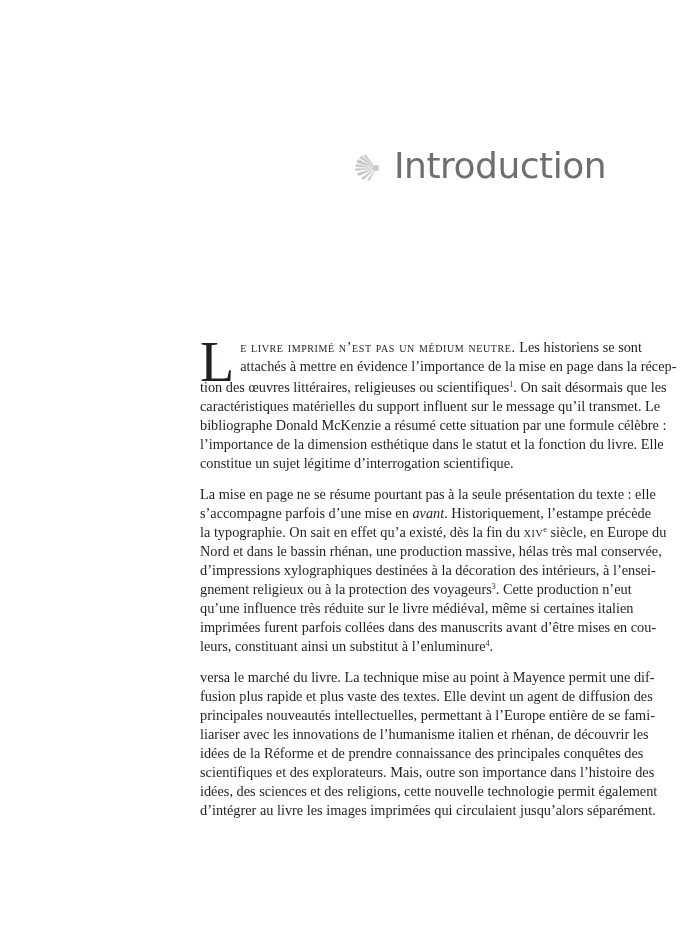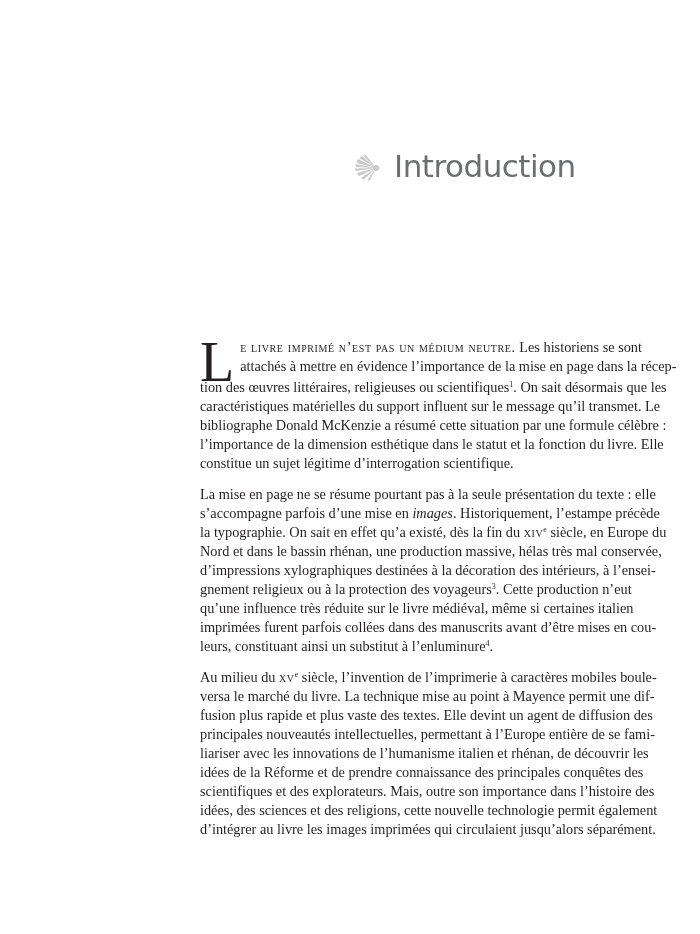--- a/index.html
+++ b/index.html
@@ -7,21 +7,21 @@
     width: 700px; height: 934px; background: #ffffff; position: relative; overflow: hidden;
     font-family: "Liberation Serif", "DejaVu Serif", serif; color: #231f20;
   }
   .title-wrap {
     position: absolute; left: 352px; top: 138px; height: 56px;
     display: flex; align-items: center;
   }
   .shell-icon { width: 30px; height: 30px; margin-right: 12px; margin-top: 4px; }
   .chapter-title {
     font-family: "DejaVu Sans", "Liberation Sans", sans-serif;
-    font-size: 31px; color: #6d6e70; letter-spacing: -0.5px; font-weight: normal; line-height: 56px;
+    font-size: 36px; color: #6d6e70; letter-spacing: -0.5px; font-weight: normal; line-height: 56px;
     margin: 0;
   }
   .text-block {
     position: absolute; left: 200px; width: 412px; top: 338px;
     font-size: 14.3px; line-height: 19px;
   }
   .para { margin: 0; }
   .line { display: block; white-space: nowrap; text-align: justify; text-align-last: justify; height: 19px; }
   .line.last { text-align-last: left; }
   .gap { height: 12px; }
@@ -64,34 +64,33 @@
     <span class="line">caractéristiques matérielles du support influent sur le message qu’il transmet. Le</span>
     <span class="line">bibliographe Donald McKenzie a résumé cette situation par une formule célèbre :</span>
     <span class="line">l’importance de la dimension esthétique dans le statut et la fonction du livre. Elle</span>
     <span class="line last">constitue un sujet légitime d’interrogation scientifique.</span>
   </div>
 
   <div class="gap"></div>
 
   <div class="para">
     <span class="line">La mise en page ne se résume pourtant pas à la seule présentation du texte : elle</span>
-    <span class="line"><span>s’accompagne parfois d’une mise en </span><em>images</em><span>. Historiquement, l’estampe précède</span></span>
+    <span class="line"><span>s’accompagne parfois d’une mise en </span><em>avant</em><span>. Historiquement, l’estampe précède</span></span>
     <span class="line"><span>la typographie. On sait en effet qu’a existé, dès la fin du </span><span class="sc">xiv</span><sup>e</sup><span> siècle, en Europe du</span></span>
     <span class="line">Nord et dans le bassin rhénan, une production massive, hélas très mal conservée,</span>
     <span class="line">d’impressions xylographiques destinées à la décoration des intérieurs, à l’ensei-</span>
     <span class="line"><span>gnement religieux ou à la protection des voyageurs</span><sup>3</sup><span>. Cette production n’eut</span></span>
     <span class="line">qu’une influence très réduite sur le livre médiéval, même si certaines italien</span>
     <span class="line">imprimées furent parfois collées dans des manuscrits avant d’être mises en cou-</span>
     <span class="line last"><span>leurs, constituant ainsi un substitut à l’enluminure</span><sup>4</sup><span>.</span></span>
   </div>
 
   <div class="gap"></div>
 
   <div class="para">
-    <span class="line"><span>Au milieu du </span><span class="sc">xv</span><sup>e</sup><span> siècle, l’invention de l’imprimerie à caractères mobiles boule-</span></span>
     <span class="line">versa le marché du livre. La technique mise au point à Mayence permit une dif-</span>
     <span class="line">fusion plus rapide et plus vaste des textes. Elle devint un agent de diffusion des</span>
     <span class="line">principales nouveautés intellectuelles, permettant à l’Europe entière de se fami-</span>
     <span class="line">liariser avec les innovations de l’humanisme italien et rhénan, de découvrir les</span>
     <span class="line">idées de la Réforme et de prendre connaissance des principales conquêtes des</span>
     <span class="line">scientifiques et des explorateurs. Mais, outre son importance dans l’histoire des</span>
     <span class="line">idées, des sciences et des religions, cette nouvelle technologie permit également</span>
     <span class="line last">d’intégrer au livre les images imprimées qui circulaient jusqu’alors séparément.</span>
   </div>
 </div>

